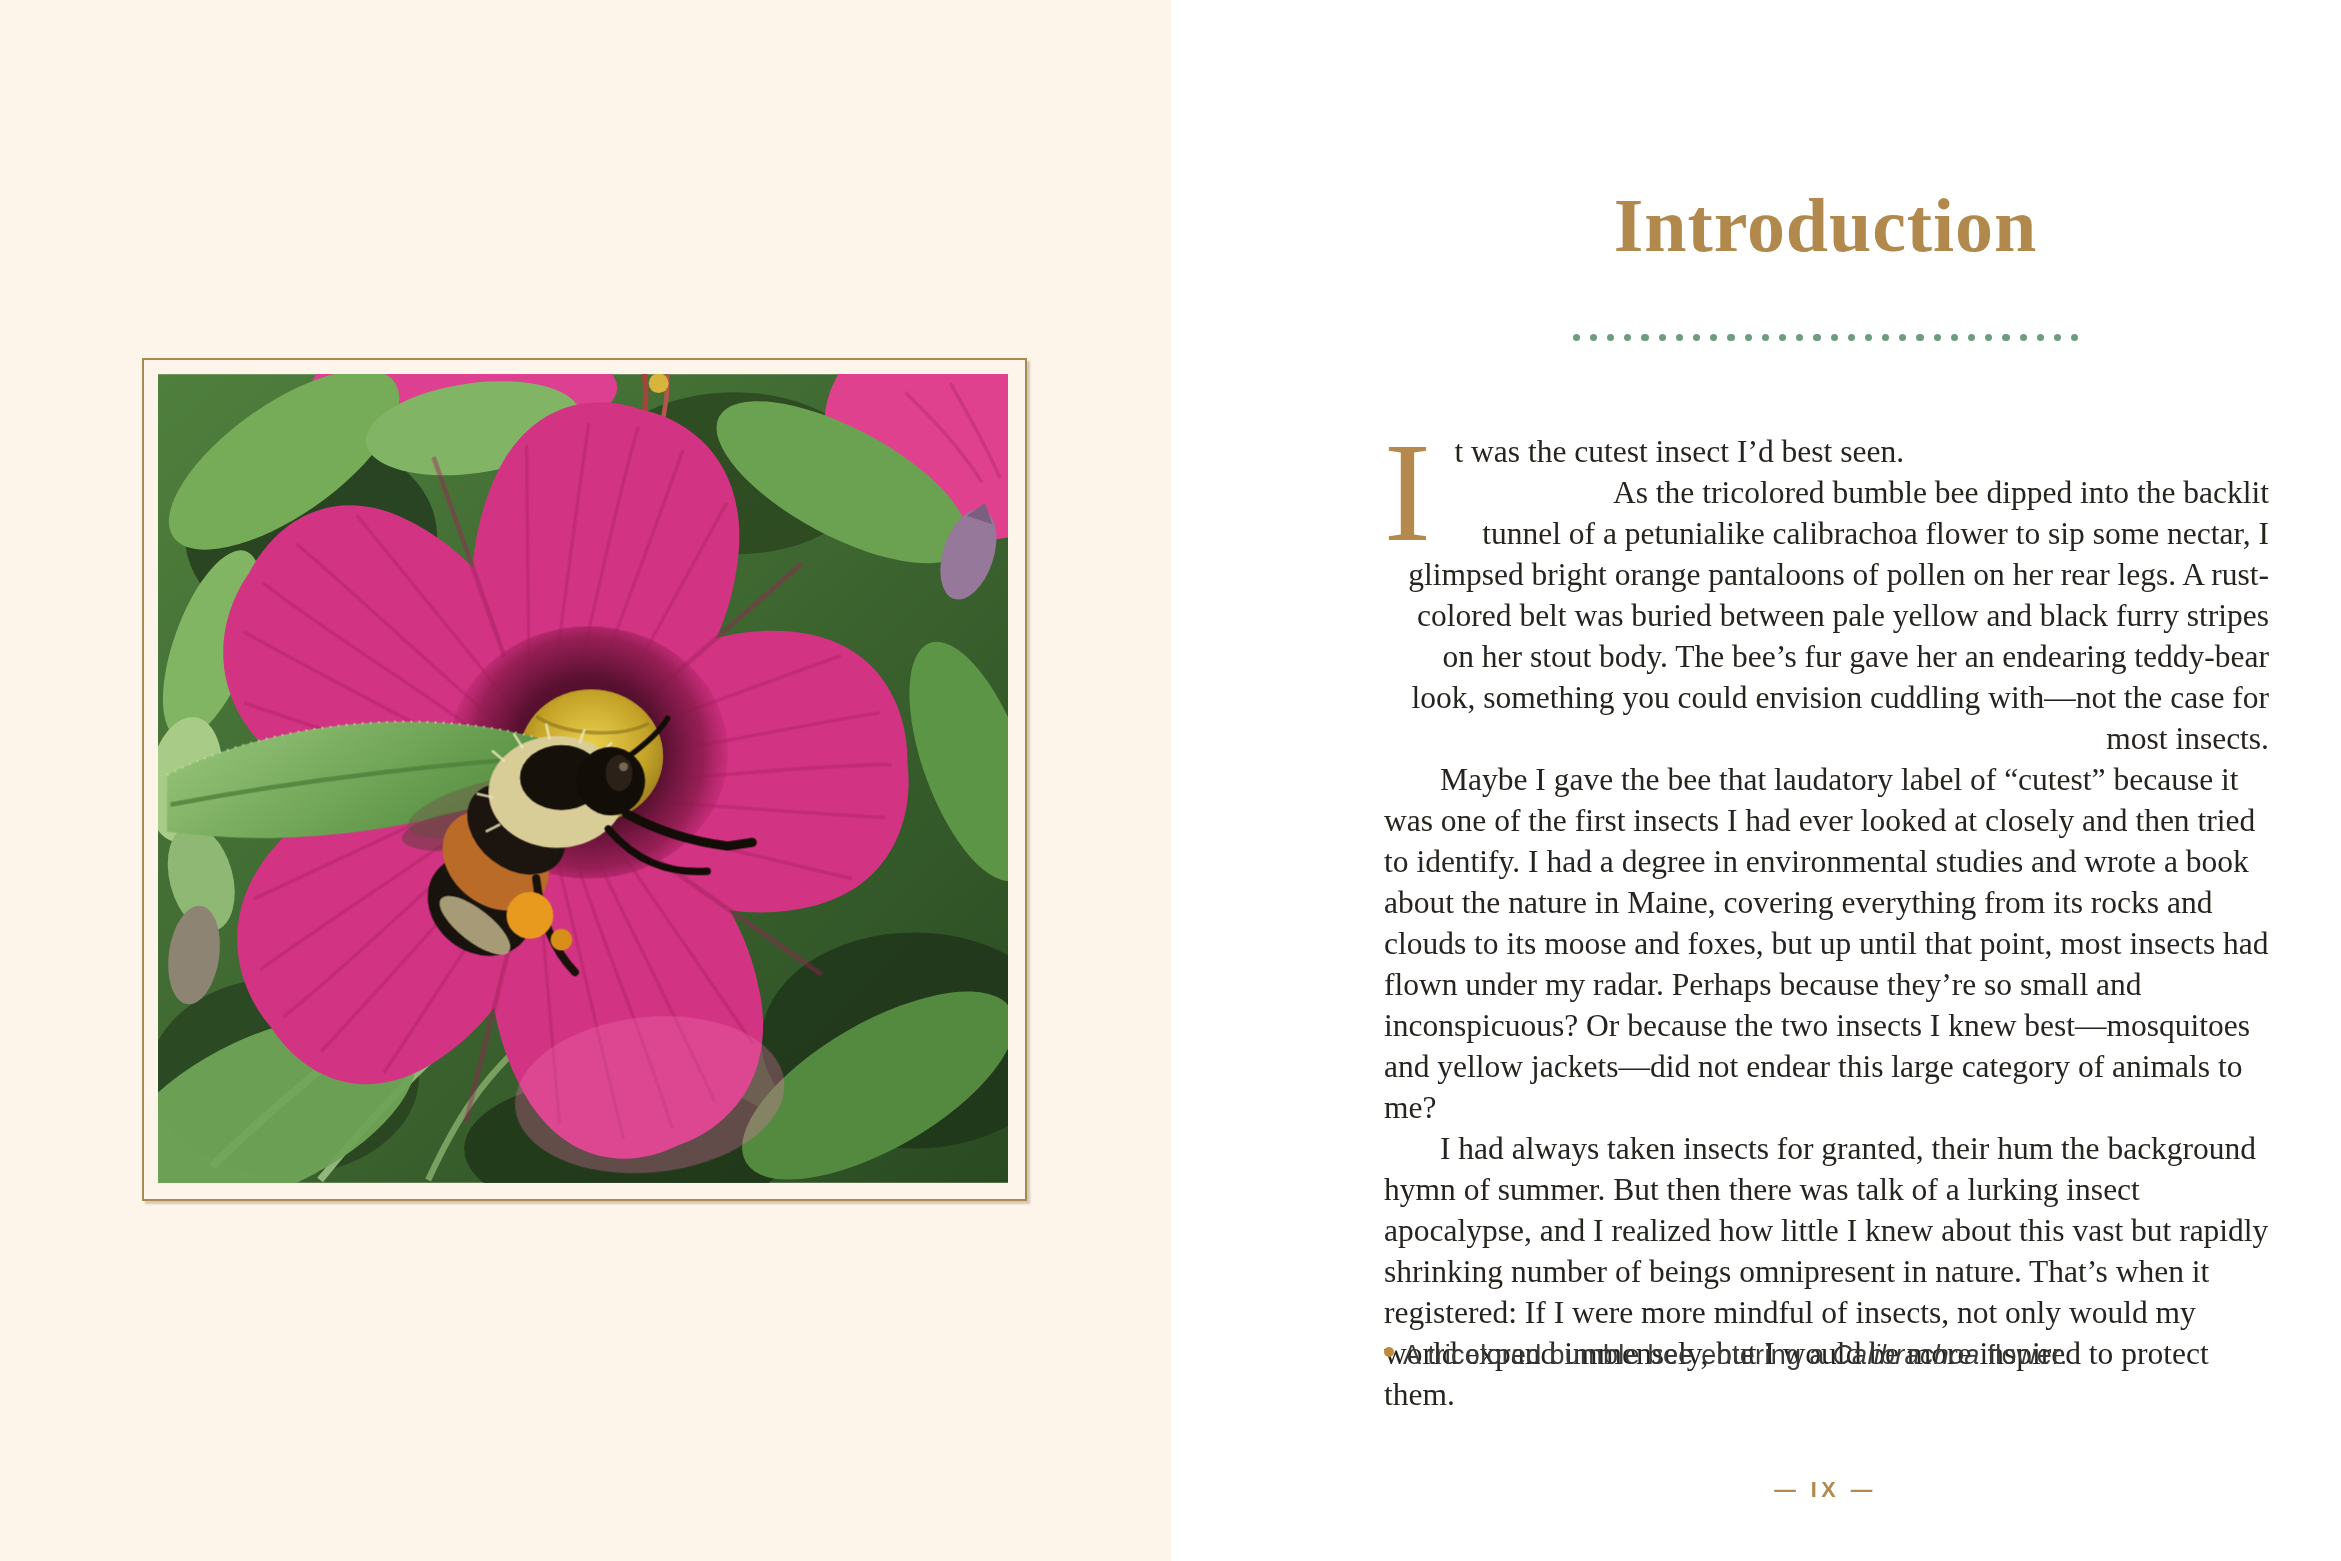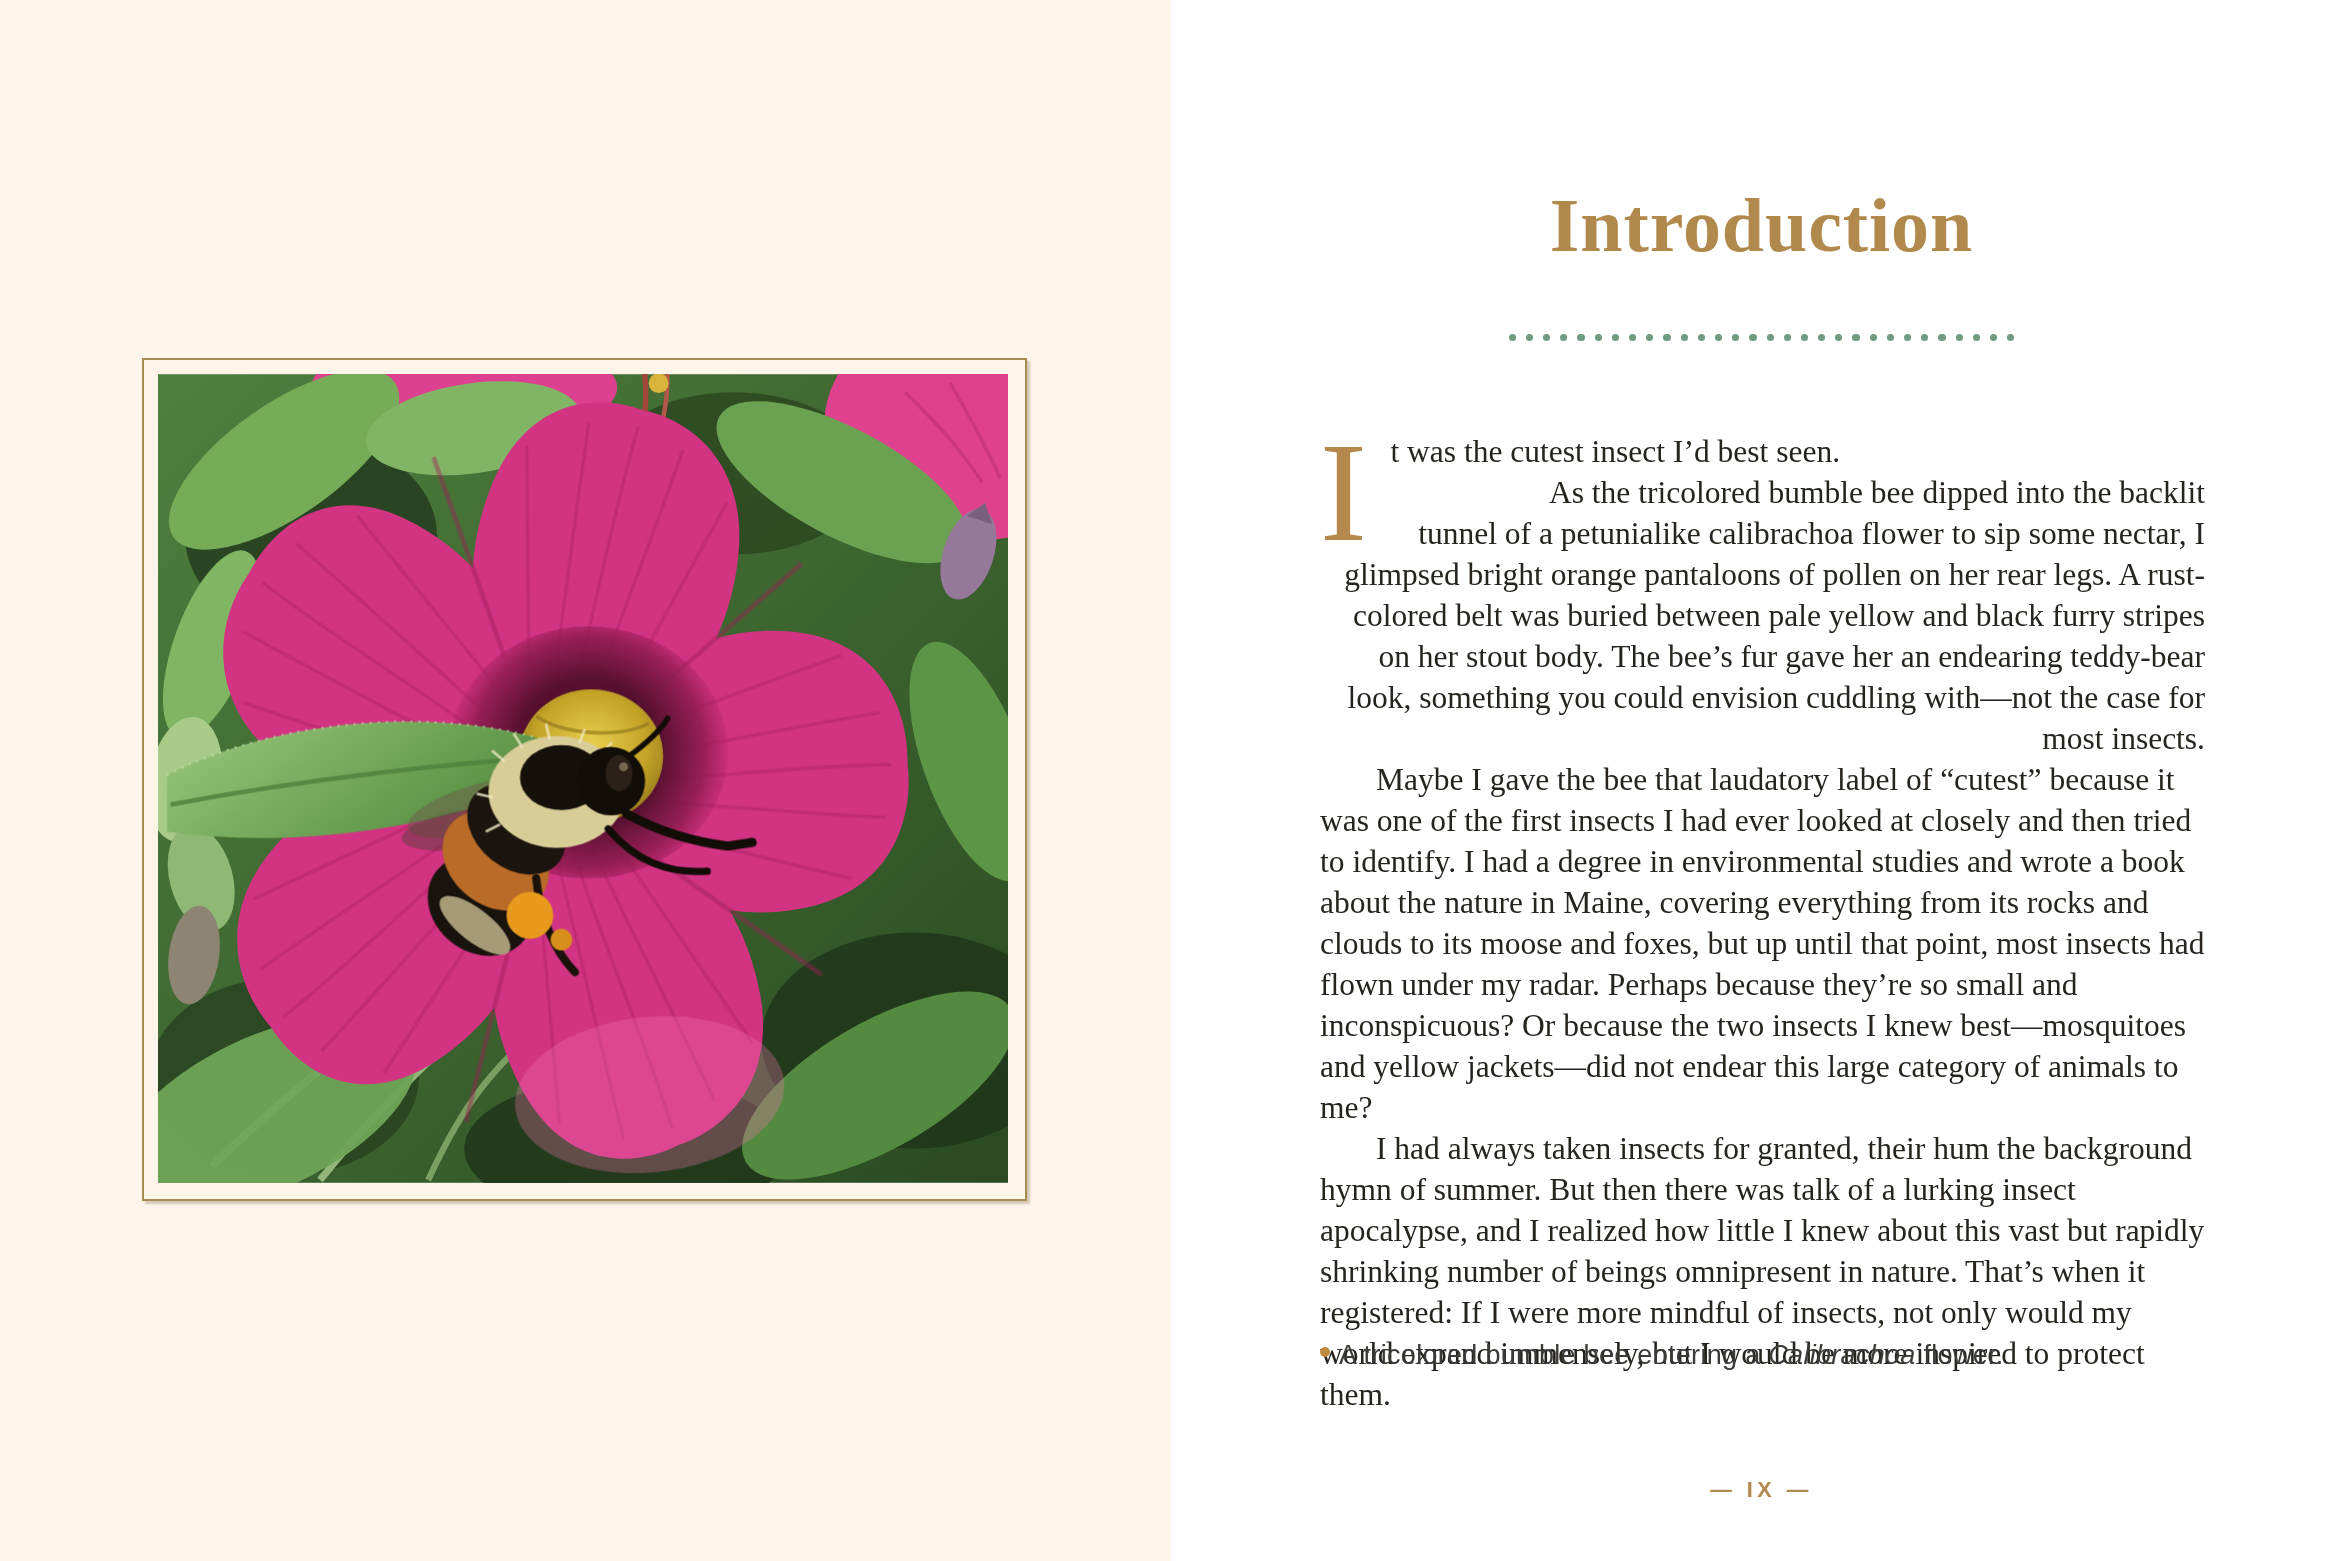--- a/index.html
+++ b/index.html
@@ -27,21 +27,21 @@
     border: 2.7px solid #a98b52;
     padding: 14.4px;
     background: #fdf5ea;
     box-shadow: 2.7px 2.7px 1.8px rgba(90, 70, 35, 0.25);
   }
   .photo-frame svg { display: block; }
 
   
   .right-page {
     position: absolute;
-    left: 1171px; top: 0;
+    left: 1235px; top: 0;
     width: 974px; height: 1561px;
     background: #ffffff;
   }
   .chapter-title {
     position: absolute;
     left: 149px; top: 187px;
     width: 883px;
     margin: 0;
     text-align: center;
     font-family: "Liberation Serif", serif;

